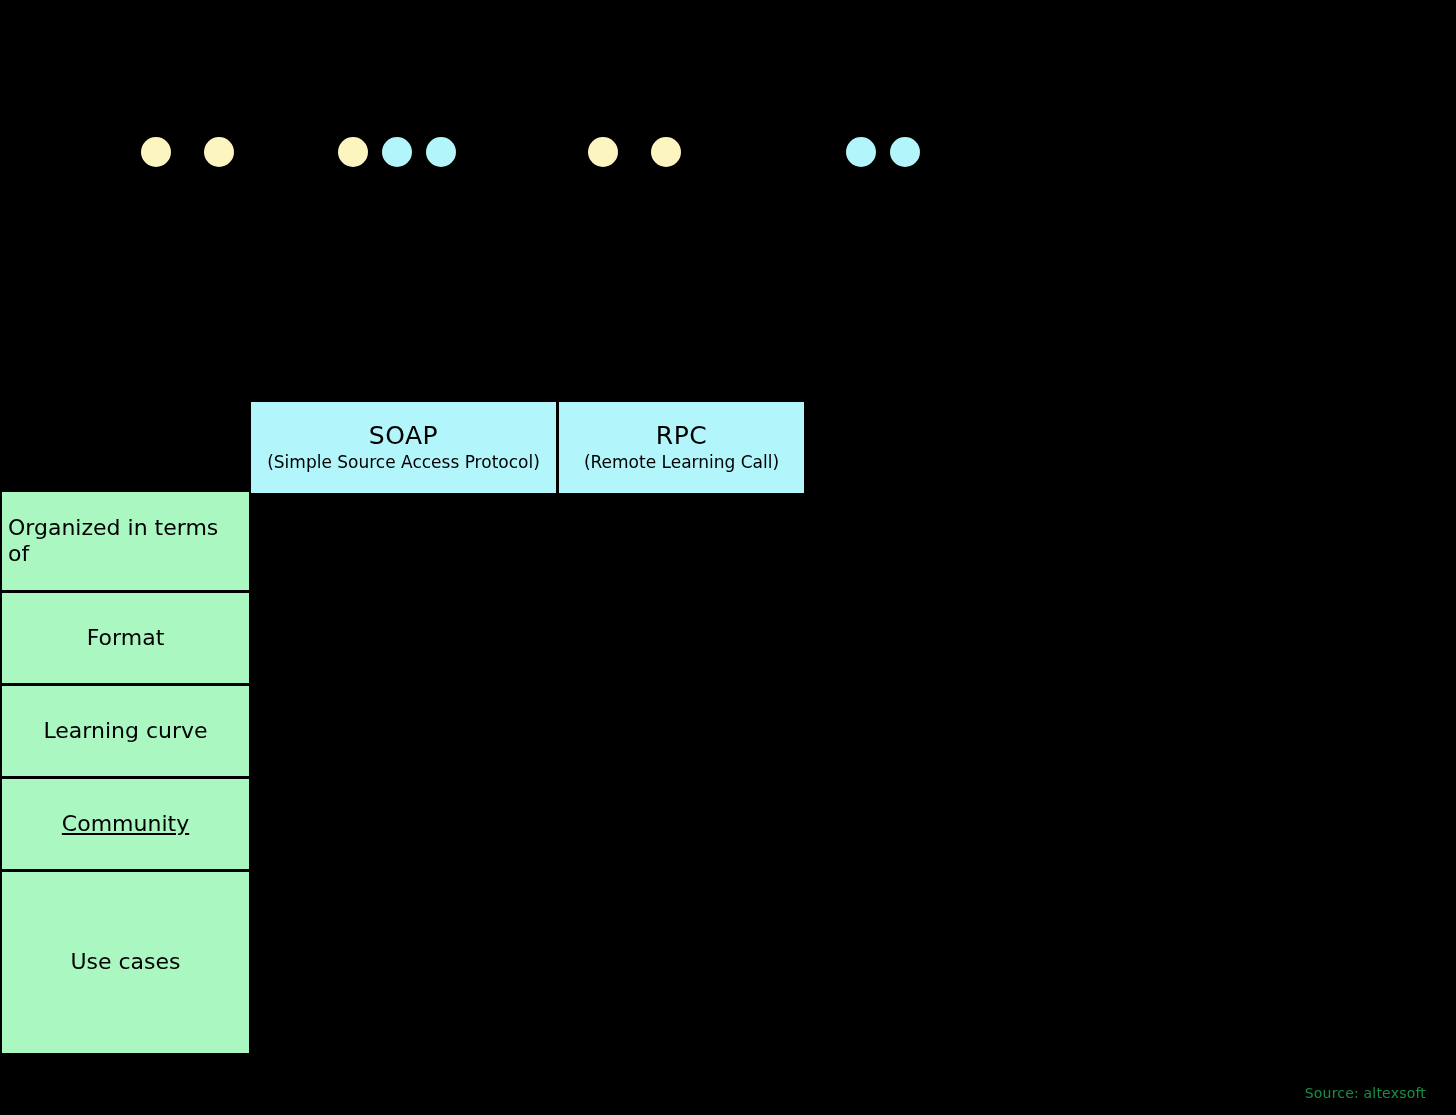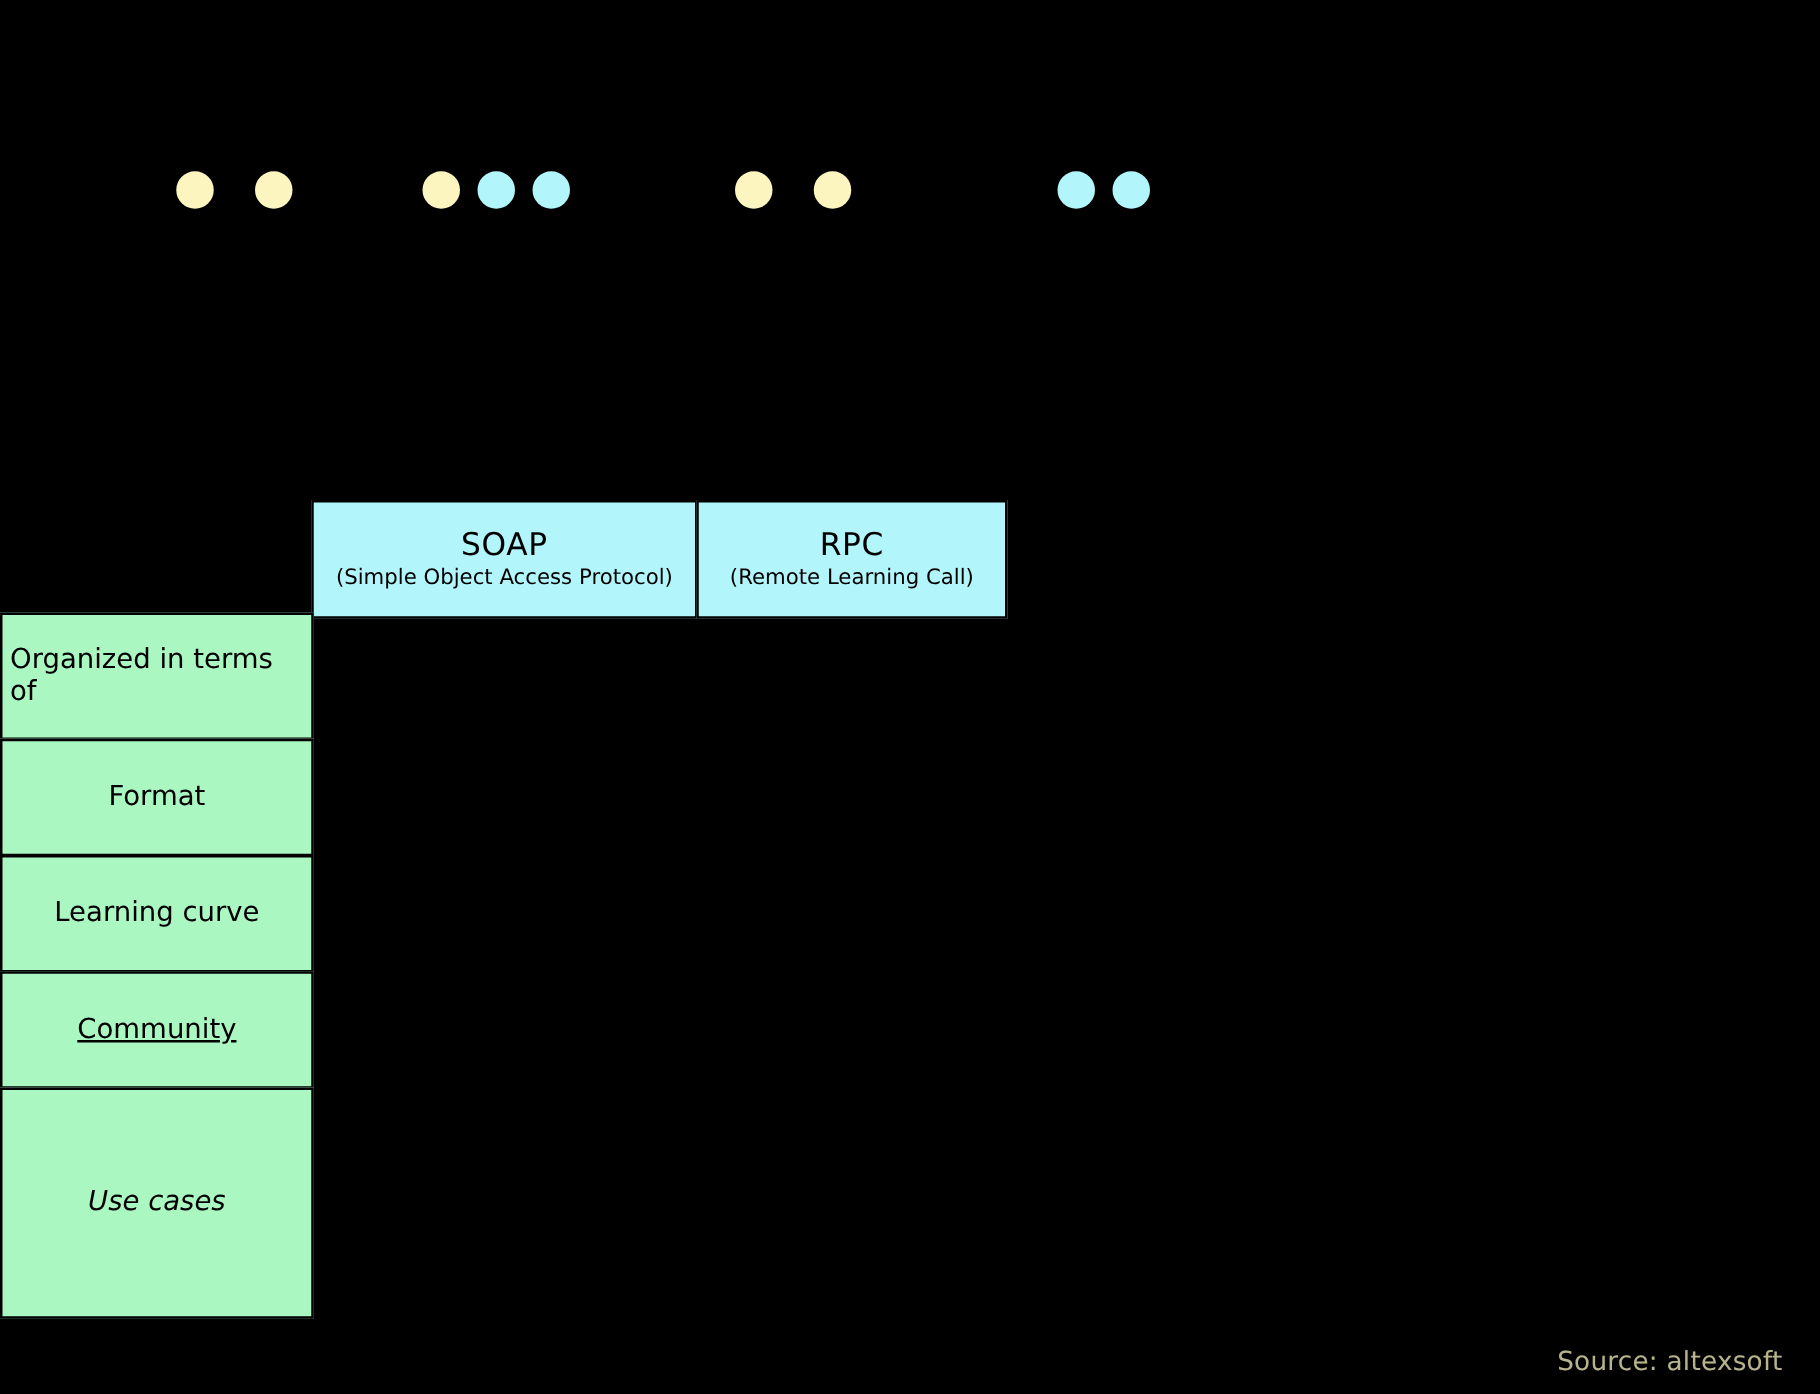--- a/index.html
+++ b/index.html
@@ -112,29 +112,29 @@
     font-size: 22px;
     line-height: 1.2;
     padding: 2px 6px;
   }
   .crit-cell:last-child { border-bottom-width: 2px; }
 
   .rc-0 { height: 101px; }
   .rc-1 { height: 93px; }
   .rc-2 { height: 93px; }
   .rc-3 { height: 93px; text-decoration: underline; }
-  .rc-4 { height: 185px; font-style: italic; }
+  .rc-4 { height: 185px; }
 
   
   .source-note {
     position: absolute;
     right: 30px;
     bottom: 14px;
-    font-size: 21px;
-    color: #fef9c3;
+    font-size: 14px;
+    color: #22c55e;
     opacity: 0.72;
     filter: blur(0.6px);
     letter-spacing: 0.2px;
     white-space: nowrap;
   }
 </style>
 </head>
 <body>
 
 <div class="circle-row">
@@ -161,21 +161,21 @@
   </div>
 
 </div>
 
 <div class="matrix">
 
   <div class="header-row">
 
     <div class="head-cell hc-soap">
       <span class="hc-title">SOAP</span>
-      <span class="hc-sub">(Simple Object Access Protocol)</span>
+      <span class="hc-sub">(Simple Source Access Protocol)</span>
     </div>
 
 
 
     <div class="head-cell hc-rpc">
       <span class="hc-title">RPC</span>
       <span class="hc-sub">(Remote Learning Call)</span>
     </div>
 
   </div>

